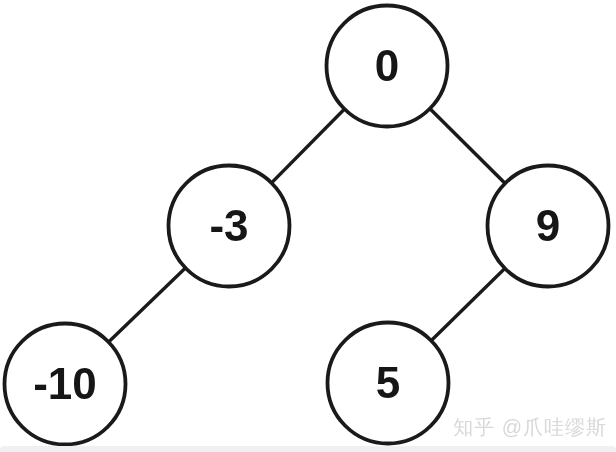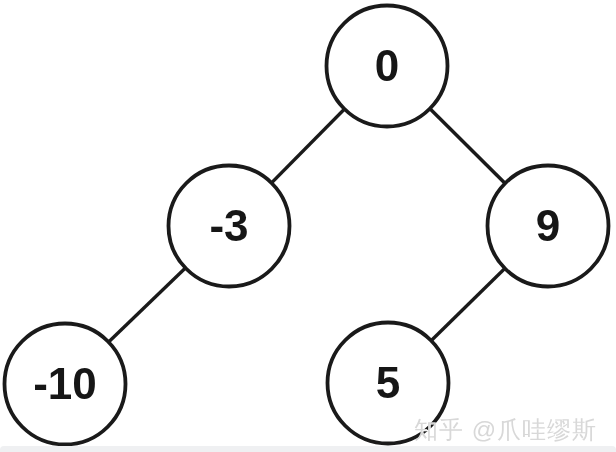--- a/index.html
+++ b/index.html
@@ -26,22 +26,22 @@
   }
   #tree-svg .node-label {
     font-family: "Liberation Sans", "DejaVu Sans", sans-serif;
     font-weight: bold;
     font-size: 44px;
     fill: #161616;
   }
   .watermark {
     position: absolute;
     top: 414px;
-    right: 19px;
-    font-size: 24px;
+    right: 9px;
+    font-size: 20px;
     letter-spacing: 1px;
     color: #d8d8d8;
     text-shadow: 1px 1px 0 #ffffff;
     white-space: nowrap;
     user-select: none;
   }
   .bottom-strip {
     position: absolute;
     left: 0;
     right: 0;

